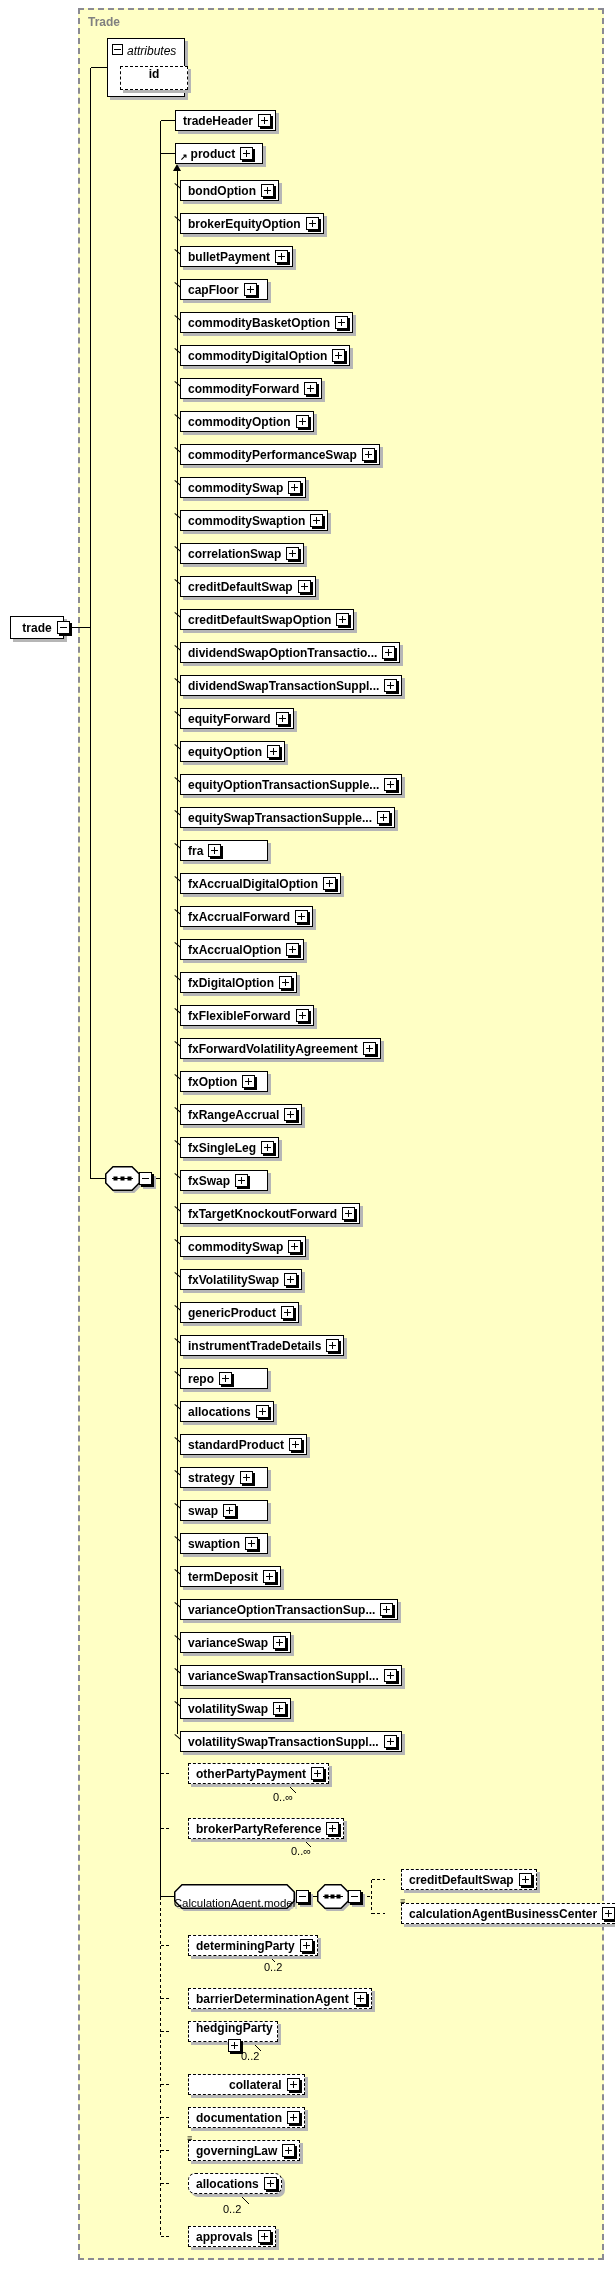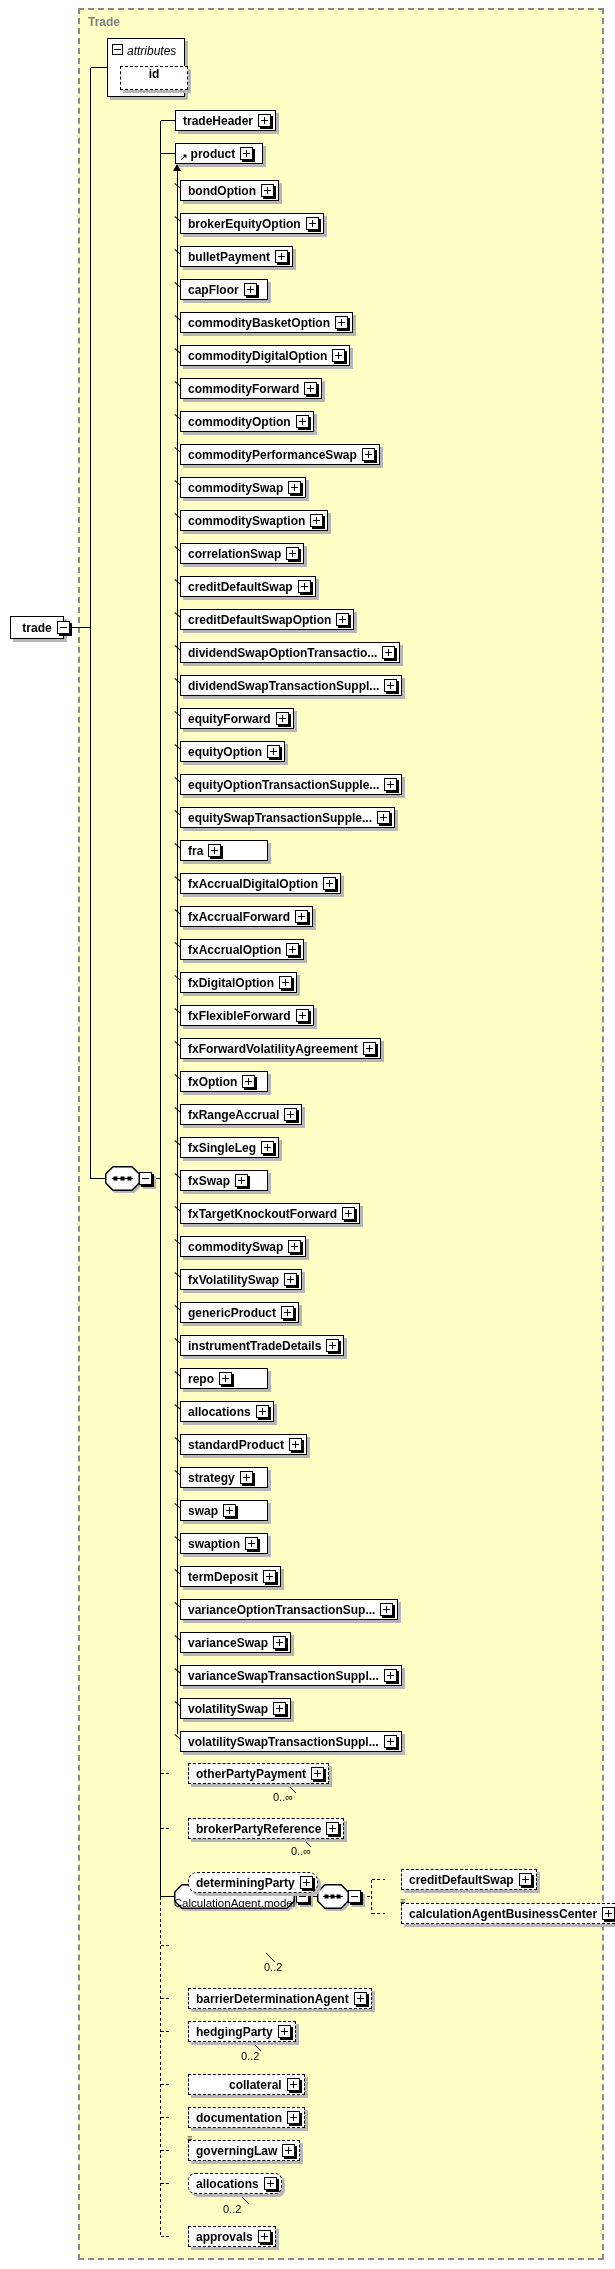--- a/index.html
+++ b/index.html
@@ -538,32 +538,32 @@
 <div class="ebox dashed" style="left:385px;top:1869px;">
   <span class="lbl">creditDefaultSwap</span>
   <span class="pm plus"></span>
 </div>
 <div class="ebox dashed" style="left:385px;top:1903px;">
   <span class="anno">≡</span>
   <span class="lbl">calculationAgentBusinessCenter</span>
   <span class="pm plus"></span>
 </div>
 
-<div class="ebox dashed" style="left:172px;top:1872px;border-radius:9px;">
+<div class="ebox dashed" style="left:172px;top:1935px;">
   <span class="lbl">determiningParty</span>
   <span class="pm plus"></span>
 </div>
 <span class="occ" style="left:264px;top:1961px;">0..2</span>
 
 <div class="ebox dashed" style="left:172px;top:1988px;">
   <span class="lbl">barrierDeterminationAgent</span>
   <span class="pm plus"></span>
 </div>
 
-<div class="ebox dashed" style="left:172px;top:2021px;">
+<div class="ebox dashed" style="left:172px;top:2021px;flex-direction:column;">
   <span class="lbl">hedgingParty</span>
   <span class="pm plus"></span>
 </div>
 <span class="occ" style="left:241px;top:2050px;">0..2</span>
 
 <div class="ebox dashed" style="left:172px;top:2074px;padding-left:40px;">
   <span class="lbl">collateral</span>
   <span class="pm plus"></span>
 </div>
 

